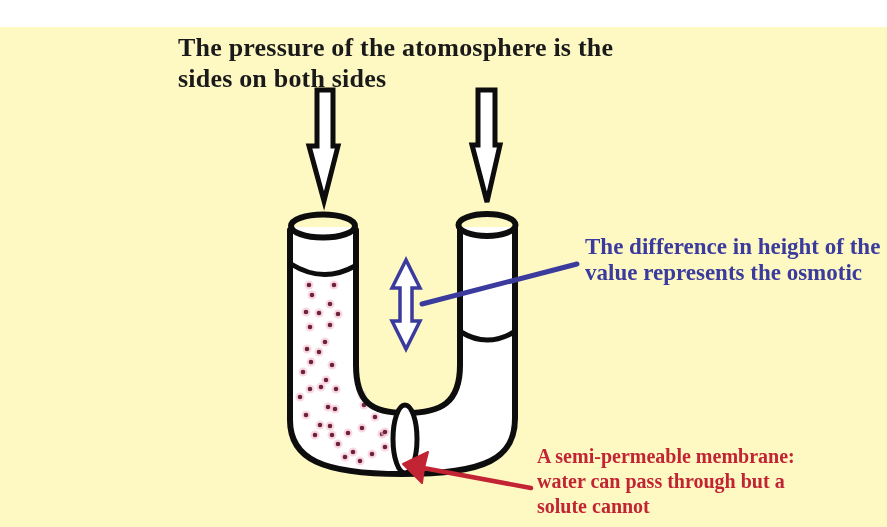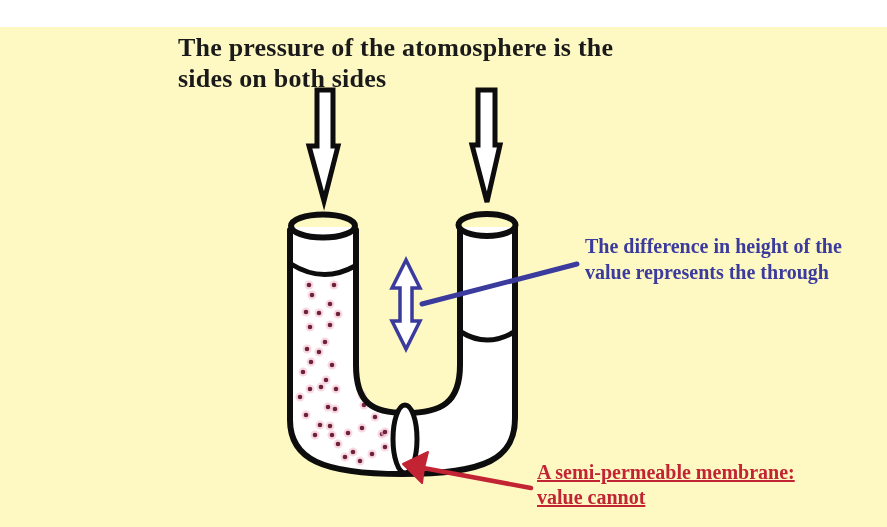--- a/index.html
+++ b/index.html
@@ -8,22 +8,22 @@
     font-family:"Liberation Serif","DejaVu Serif",serif;
     margin-top:27px;
   }
   #diagram-svg{position:absolute;left:0;top:0;}
   .title{
     position:absolute;left:178px;top:5px;width:500px;
     font-size:26px;font-weight:bold;line-height:31px;color:#1a1a1a;
     letter-spacing:0.2px;
   }
   .note{position:absolute;font-weight:bold;}
-  .note-blue{left:585px;top:207px;width:300px;font-size:20px;line-height:25.5px;}
-  .note-red{left:537px;top:433px;width:310px;font-size:20px;line-height:25px;text-decoration:underline;}
+  .note-blue{left:585px;top:207px;width:300px;font-size:23px;line-height:25.5px;}
+  .note-red{left:537px;top:417px;width:310px;font-size:20px;line-height:25px;}
   .tube-stroke{fill:none;stroke:#0d0d0d;stroke-width:6;stroke-linecap:round;}
   .meniscus{fill:none;stroke:#0d0d0d;stroke-width:5;stroke-linecap:round;}
 </style>
 </head>
 <body>
 
 <div id="stage">
 
   <div class="title">
     <div>The pressure of the atomosphere is the</div>
@@ -132,21 +132,22 @@
 
     <path d="M406,233 L392,261 L400,261 L400,294 L392,294 L406,322 L420,294 L412,294 L412,261 L420,261 Z" fill="#ffffff" stroke="#3b3b9e" stroke-width="3.5" stroke-linejoin="miter"></path>
     <line x1="422" y1="277" x2="577" y2="237" stroke="#3b3b9e" stroke-width="5" stroke-linecap="round"></line>
 
     <line x1="418" y1="440" x2="531" y2="461" stroke="#c22434" stroke-width="4.5" stroke-linecap="round"></line>
     <path d="M403,437 L428,425 L424,441 L422,456 Z" fill="#c22434" stroke="#c22434" stroke-width="2" stroke-linejoin="round"></path>
   </svg>
 
   <div class="note note-blue" style="color: rgb(59, 59, 158);">
     <div>The difference in height of the</div>
-    <div>value represents the through</div>
+    <div>value represents the osmotic</div>
   </div>
 
   <div class="note note-red" style="color: rgb(194, 36, 52);">
     <div>A semi-permeable membrane:</div>
-    <div>value cannot</div>
+    <div>water can pass through but a</div>
+    <div>solute cannot</div>
   </div>
 
 </div>
 
 </body></html>

